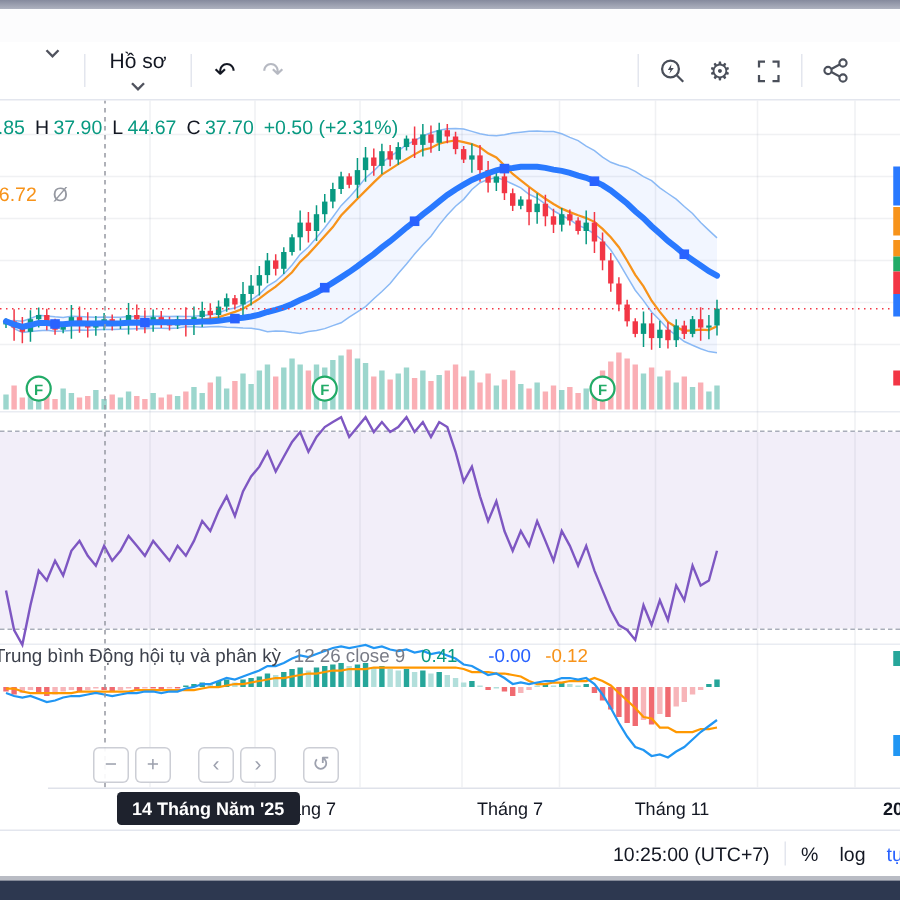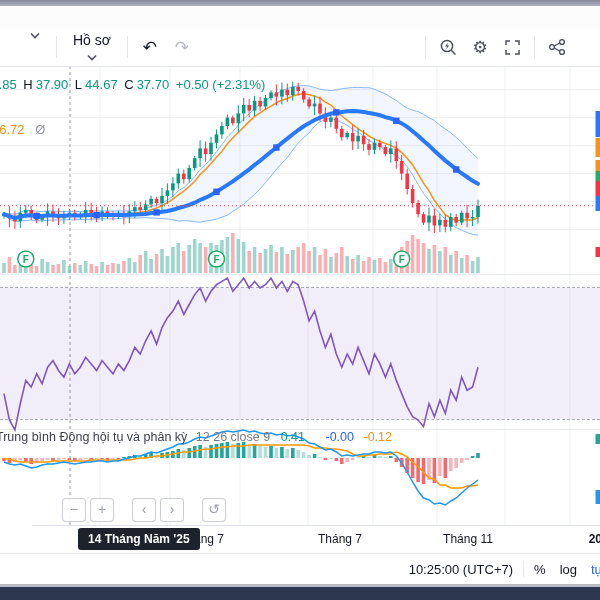--- a/index.html
+++ b/index.html
@@ -583,21 +583,21 @@
   <div class="nav-btn g4">+</div>
   <div class="nav-btn g18">‹</div>
   <div class="nav-btn g4">›</div>
   <div class="nav-btn g18">↺</div>
 </div>
 
 <div class="abs time-axis" id="time-axis">
   <div class="date-badge">14 Tháng Năm '25</div>
 <span class="tick" style="left: 170px;">Tháng 7</span>
     <span class="tick" style="left: 308px;">Tháng 7</span>
-    <span class="tick" style="left: 436px;">Tháng 11</span>
+    <span class="tick" style="left: 416px;">Tháng 11</span>
     <span class="tick bold" style="left: 570px;">2026</span>
   </div>
 
 <div class="abs status-bar">
   <span class="sb-time">10:25:00 (UTC+7)</span>
   <span class="sb-div"></span>
   <span class="sb-item">%</span>
   <span class="sb-item">log</span>
   <span class="sb-auto">tự động</span>
 </div>

